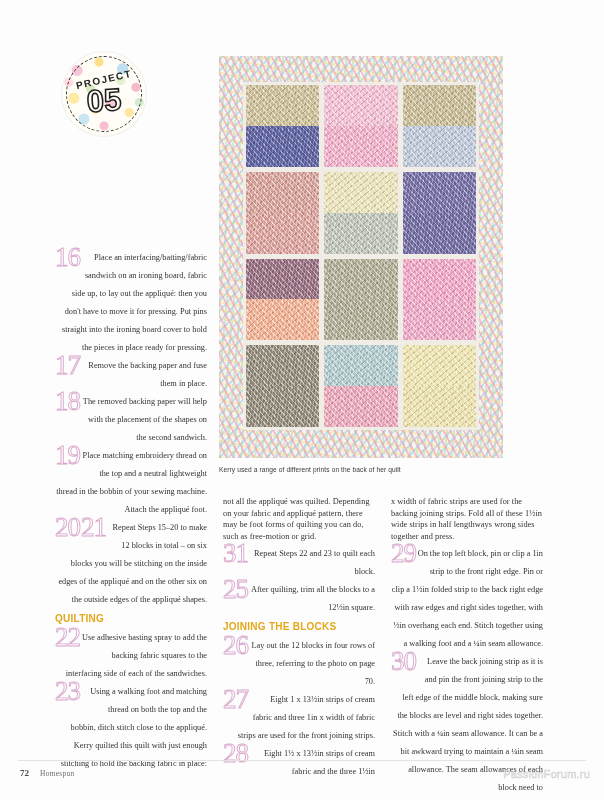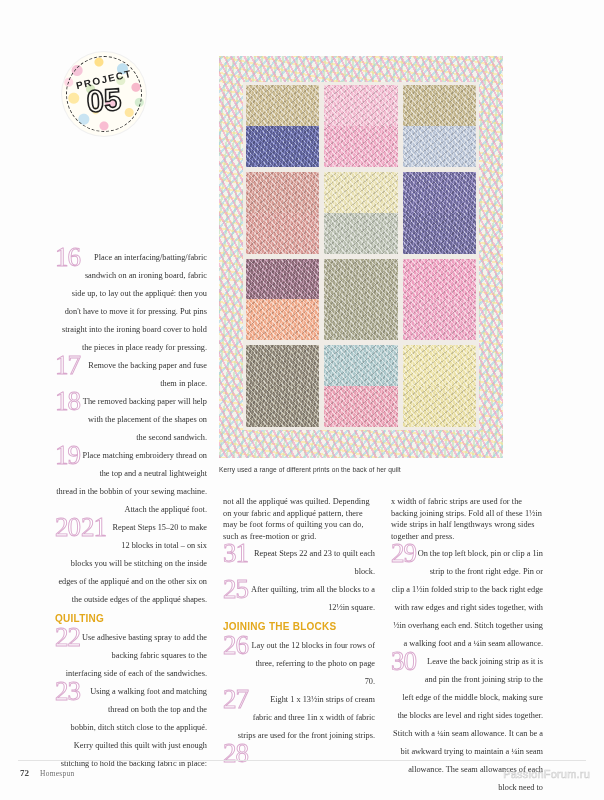--- a/index.html
+++ b/index.html
@@ -237,21 +237,21 @@
       <div class="step"><span class="num">22</span><span class="txt">Use adhesive basting spray to add the backing fabric squares to the interfacing side of each of the sandwiches.</span></div>
       <div class="step"><span class="num">23</span><span class="txt">Using a walking foot and matching thread on both the top and the bobbin, ditch stitch close to the appliqué. Kerry quilted this quilt with just enough stitching to hold the backing fabric in place:</span></div>
     </div>
   <div class="col" id="col2">
       <p>not all the appliqué was quilted. Depending on your fabric and appliqué pattern, there may be foot forms of quilting you can do, such as free-motion or grid.</p>
       <div class="step"><span class="num">31</span><span class="txt">Repeat Steps 22 and 23 to quilt each block.</span></div>
       <div class="step"><span class="num">25</span><span class="txt">After quilting, trim all the blocks to a 12½in square.</span></div>
       <div class="heading">JOINING THE BLOCKS</div>
       <div class="step"><span class="num">26</span><span class="txt">Lay out the 12 blocks in four rows of three, referring to the photo on page 70.</span></div>
       <div class="step"><span class="num">27</span><span class="txt">Eight 1 x 13½in strips of cream fabric and three 1in x width of fabric strips are used for the front joining strips.</span></div>
-      <div class="step"><span class="num">28</span></div>
+      <div class="step"><span class="num">28</span><span class="txt">Eight 1½ x 13½in strips of cream fabric and the three 1½in</span></div>
     </div>
   <div class="col" id="col3">
       <p>x width of fabric strips are used for the backing joining strips. Fold all of these 1½in wide strips in half lengthways wrong sides together and press.</p>
       <div class="step"><span class="num">29</span><span class="txt">On the top left block, pin or clip a 1in strip to the front right edge. Pin or clip a 1½in folded strip to the back right edge with raw edges and right sides together, with ½in overhang each end. Stitch together using a walking foot and a ¼in seam allowance.</span></div>
       <div class="step"><span class="num">30</span><span class="txt">Leave the back joining strip as it is and pin the front joining strip to the left edge of the middle block, making sure the blocks are level and right sides together. Stitch with a ¼in seam allowance. It can be a bit awkward trying to maintain a ¼in seam allowance. The seam allowances of each block need to</span></div>
     </div>
 
   <div class="footer-rule"></div>
   <div class="pg">72</div>
   <div class="mag">Homespun</div>

